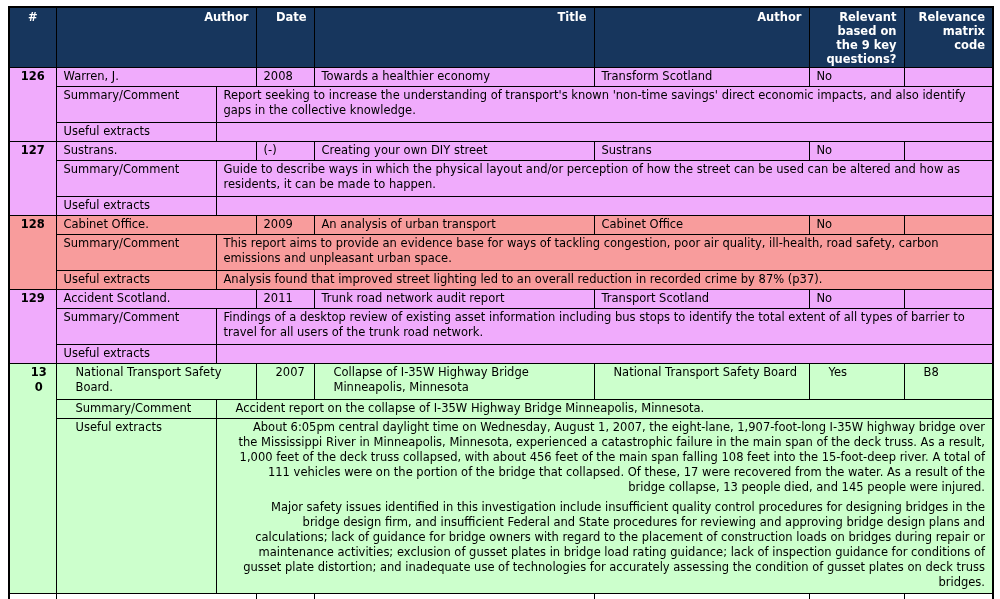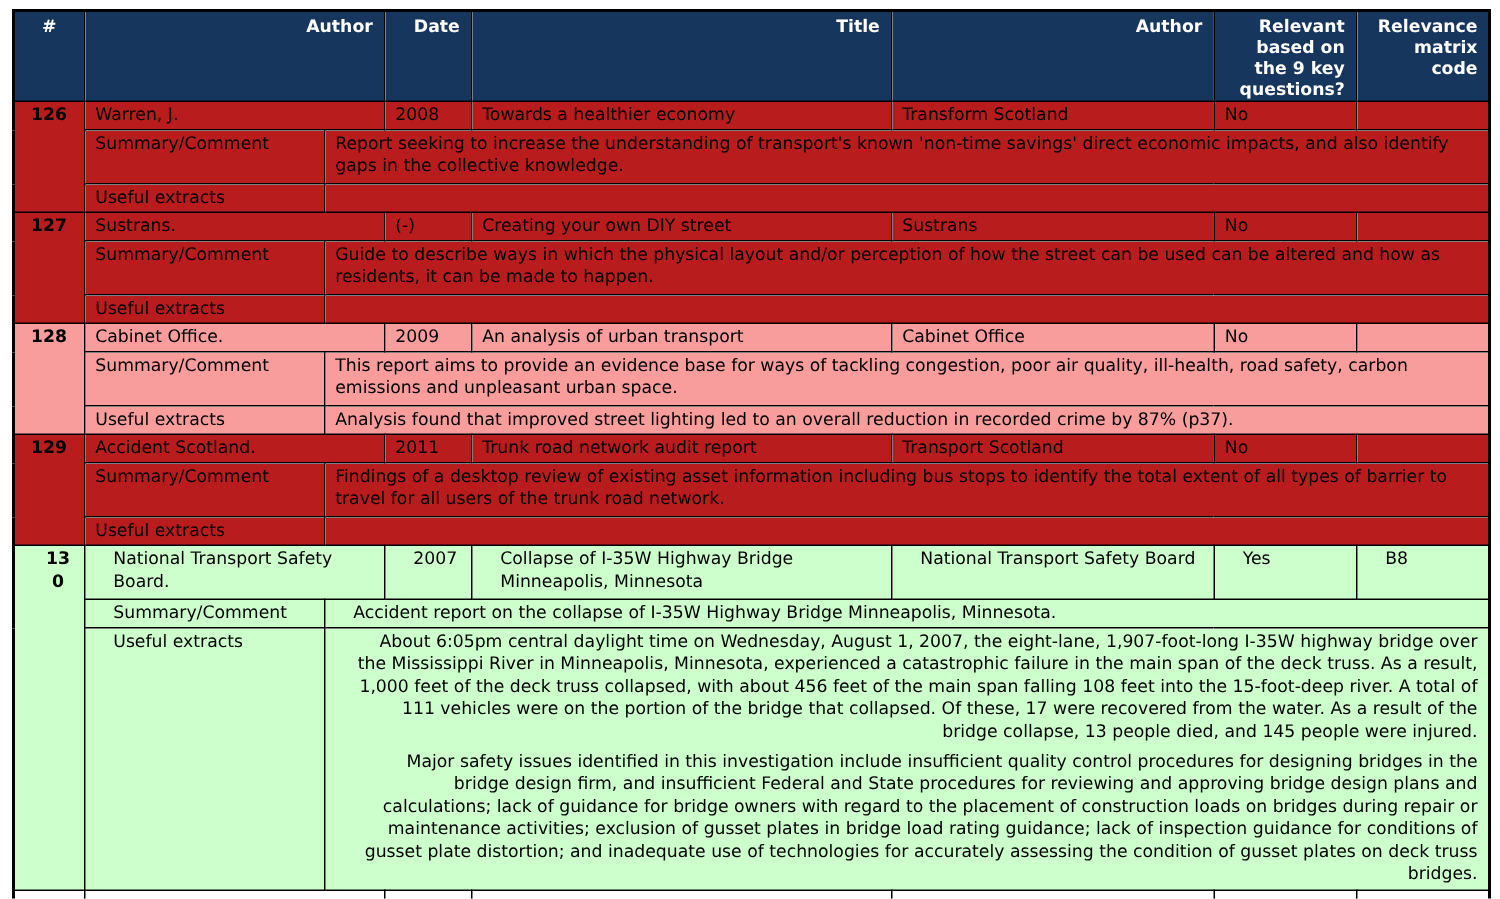--- a/index.html
+++ b/index.html
@@ -33,21 +33,21 @@
     color: #fff;
     font-weight: bold;
     text-align: right;
     height: 56px;
     line-height: 14px;
     padding-top: 2px;
   }
   thead th.c-num { text-align: center; }
   td.num { text-align: center; font-weight: bold; }
   td.lbl { font-weight: normal; }
-  tr.c-grey  > td { background: #b91c1c; }
+  tr.c-grey  > td { background: #f0abfc; }
   tr.c-pink  > td { background: #F89C9C; }
   tr.c-green > td { background: #CCFFCC; padding-left: 19px; }
   tr.h-main { height: 19px; }
   tr.h-sum  { height: 36px; }
   tr.h-ext  { height: 19px; }
   tr.h-main2 { height: 36px; }
   tr.h-sum1  { height: 19px; }
   td.ext-long { height: 175px; }
   td.ext-long p { margin: 0 0 5px 0; text-align: right; }
   td.ext-long p:last-child { margin-bottom: 0; }

